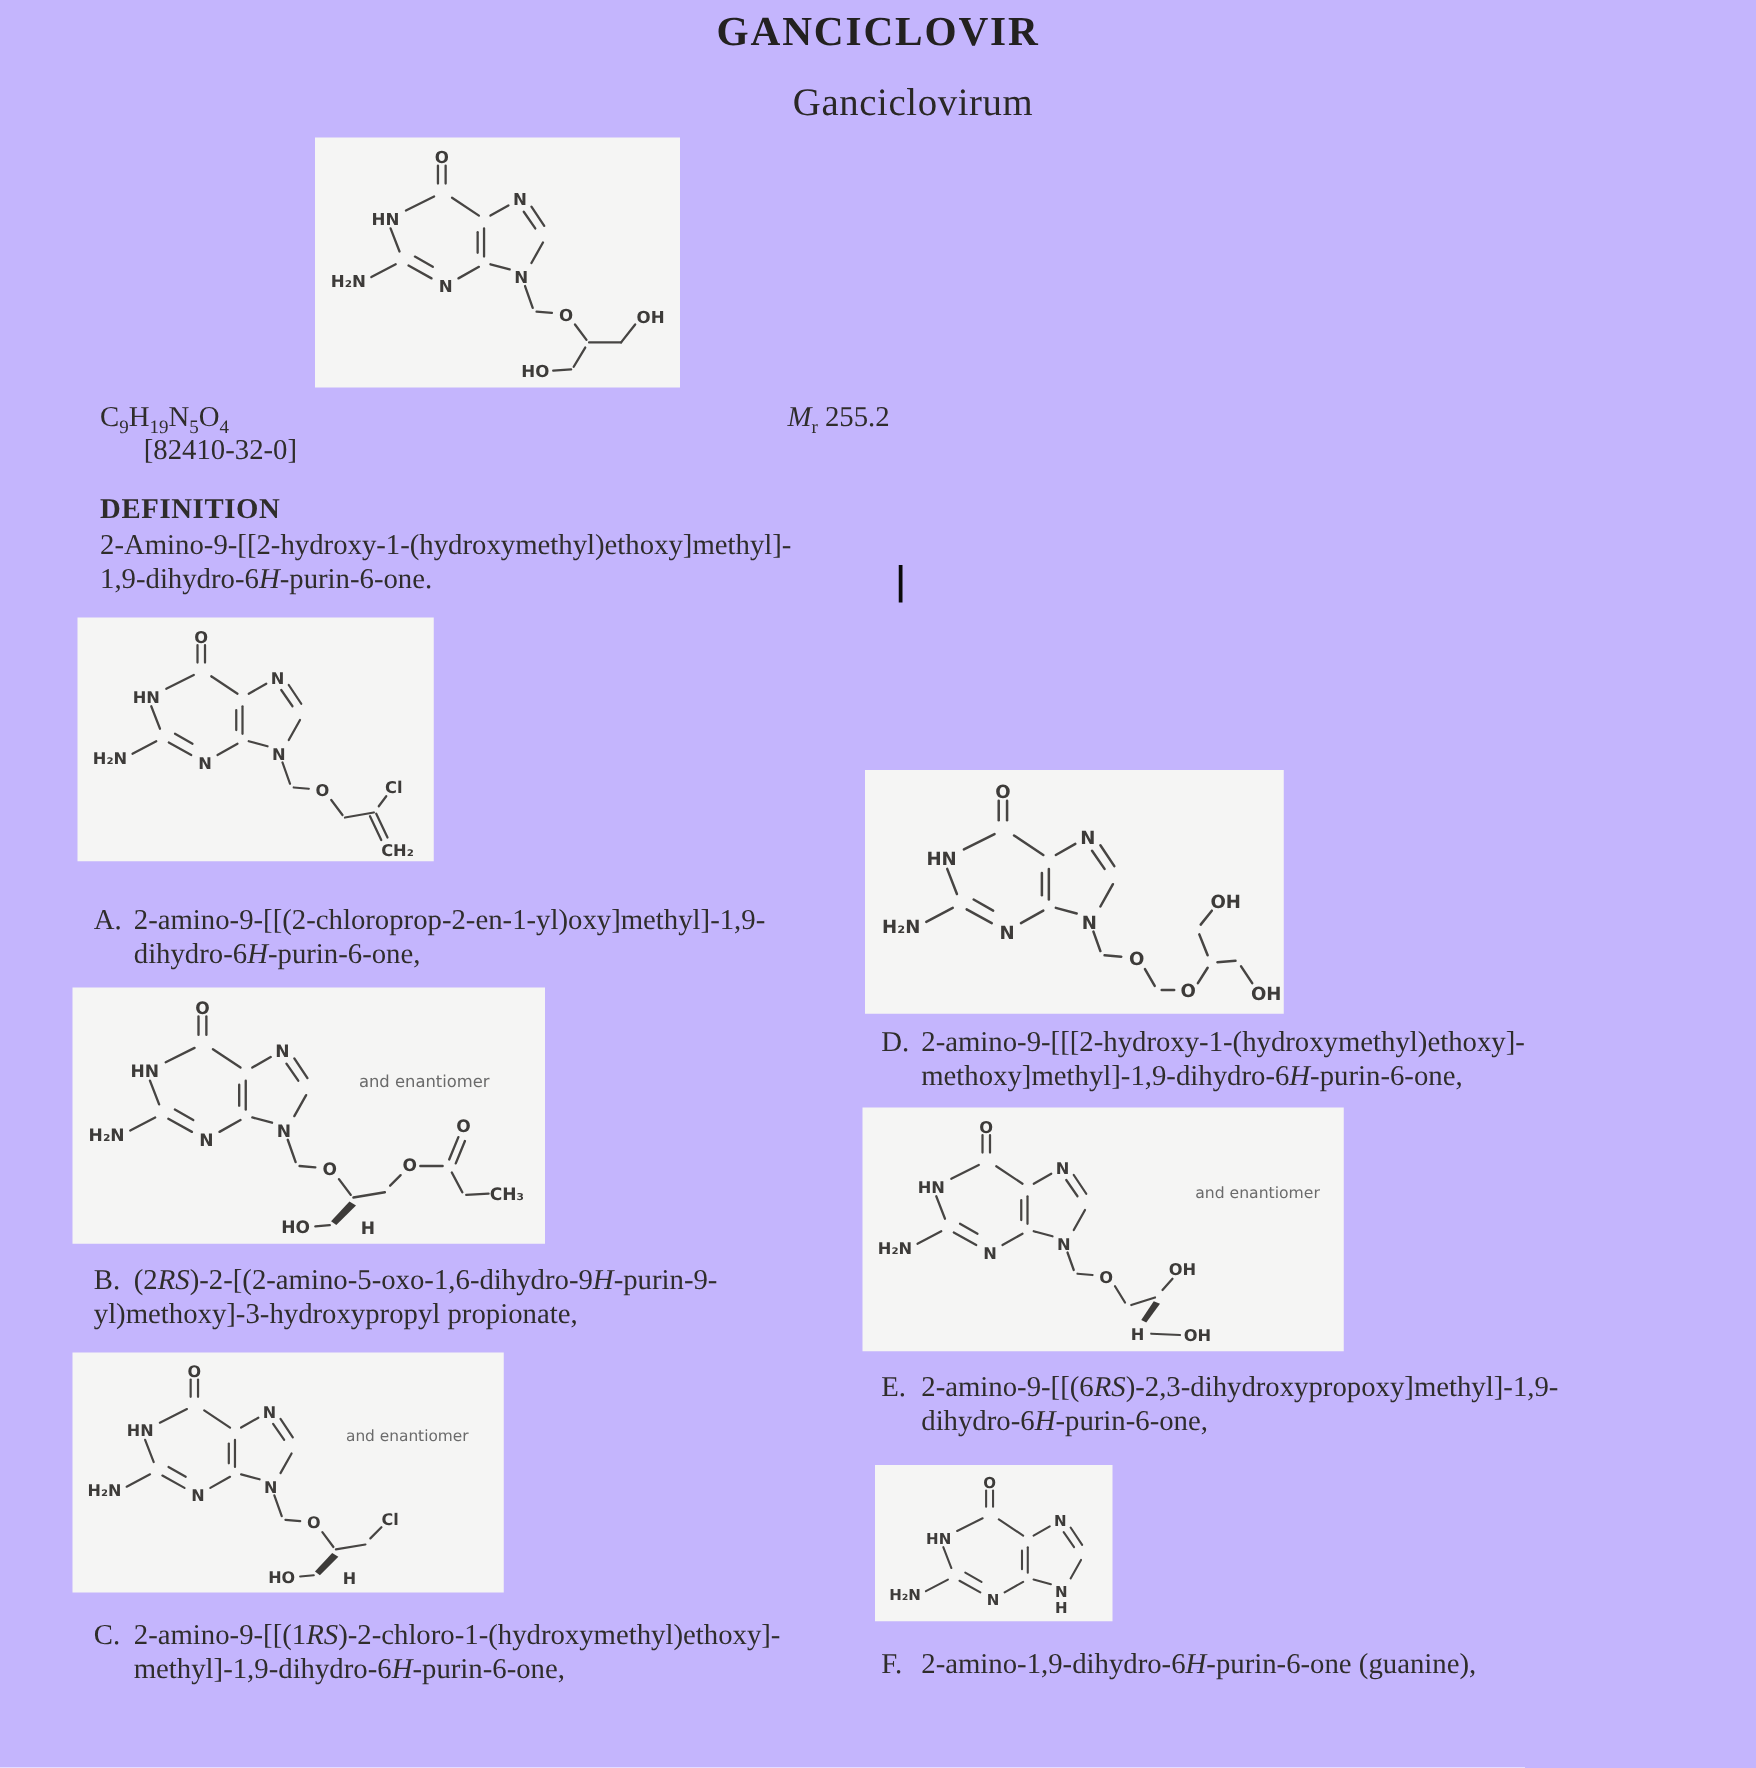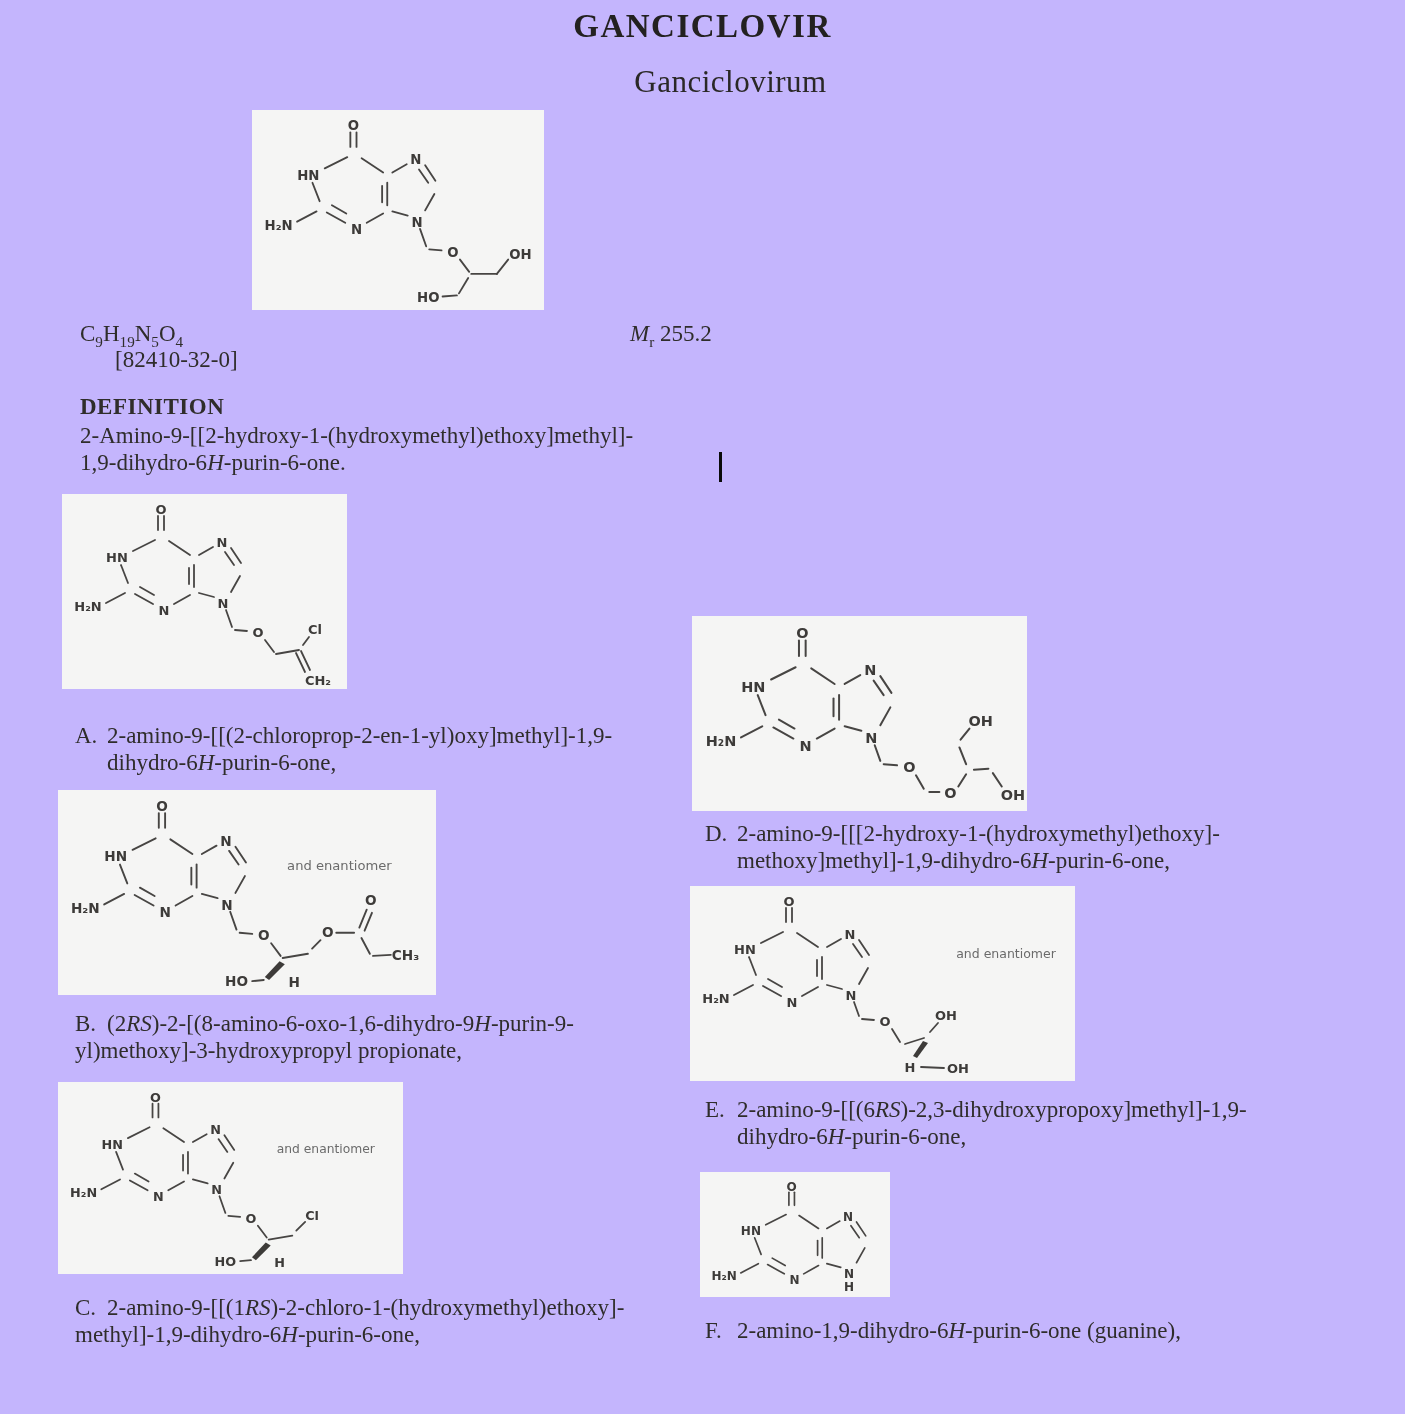--- a/index.html
+++ b/index.html
@@ -301,26 +301,26 @@
         <text x="161" y="114" text-anchor="middle" class="atom">N</text>
         <text x="161" y="128" text-anchor="middle" class="atom">H</text>
       </svg>
   </div>
 
   <div class="abs body-text" style="left:75px;top:722px;">
     <span class="imp-letter">A.</span><span><span>2-amino-9-[[(2-chloroprop-2-en-1-yl)oxy]methyl]-1,9-</span></span>
     <div style="margin-left:32px;"><span>dihydro-6</span><span style="font-style: italic;">H</span><span>-purin-6-one,</span></div>
   </div>
   <div class="abs body-text" style="left:75px;top:1010px;">
-    <span class="imp-letter">B.</span><span><span>(2</span><span style="font-style: italic;">RS</span><span>)-2-[(8-amino-6-oxo-1,6-dihydro-9</span><span style="font-style: italic;">H</span><span>-purin-9-</span></span>
+    <span class="imp-letter">B.</span><span><span>(2</span><span style="font-style: italic;">RS</span><span>)-2-[(2-amino-5-oxo-1,6-dihydro-9</span><span style="font-style: italic;">H</span><span>-purin-9-</span></span>
     <div style=""><span>yl)methoxy]-3-hydroxypropyl propionate,</span></div>
   </div>
   <div class="abs body-text" style="left:75px;top:1294px;">
     <span class="imp-letter">C.</span><span><span>2-amino-9-[[(1</span><span style="font-style: italic;">RS</span><span>)-2-chloro-1-(hydroxymethyl)ethoxy]-</span></span>
-    <div style=""><span>methyl]-1,9-dihydro-6</span><span style="font-style: italic;">H</span><span>-purin-6-one,</span></div>
+    <div style="margin-left:32px;"><span>methyl]-1,9-dihydro-6</span><span style="font-style: italic;">H</span><span>-purin-6-one,</span></div>
   </div>
   <div class="abs body-text" style="left:705px;top:820px;">
     <span class="imp-letter">D.</span><span><span>2-amino-9-[[[2-hydroxy-1-(hydroxymethyl)ethoxy]-</span></span>
     <div style="margin-left:32px;"><span>methoxy]methyl]-1,9-dihydro-6</span><span style="font-style: italic;">H</span><span>-purin-6-one,</span></div>
   </div>
   <div class="abs body-text" style="left:705px;top:1096px;">
     <span class="imp-letter">E.</span><span><span>2-amino-9-[[(6</span><span style="font-style: italic;">RS</span><span>)-2,3-dihydroxypropoxy]methyl]-1,9-</span></span>
     <div style="margin-left:32px;"><span>dihydro-6</span><span style="font-style: italic;">H</span><span>-purin-6-one,</span></div>
   </div>
   <div class="abs body-text" style="left:705px;top:1317px;">

